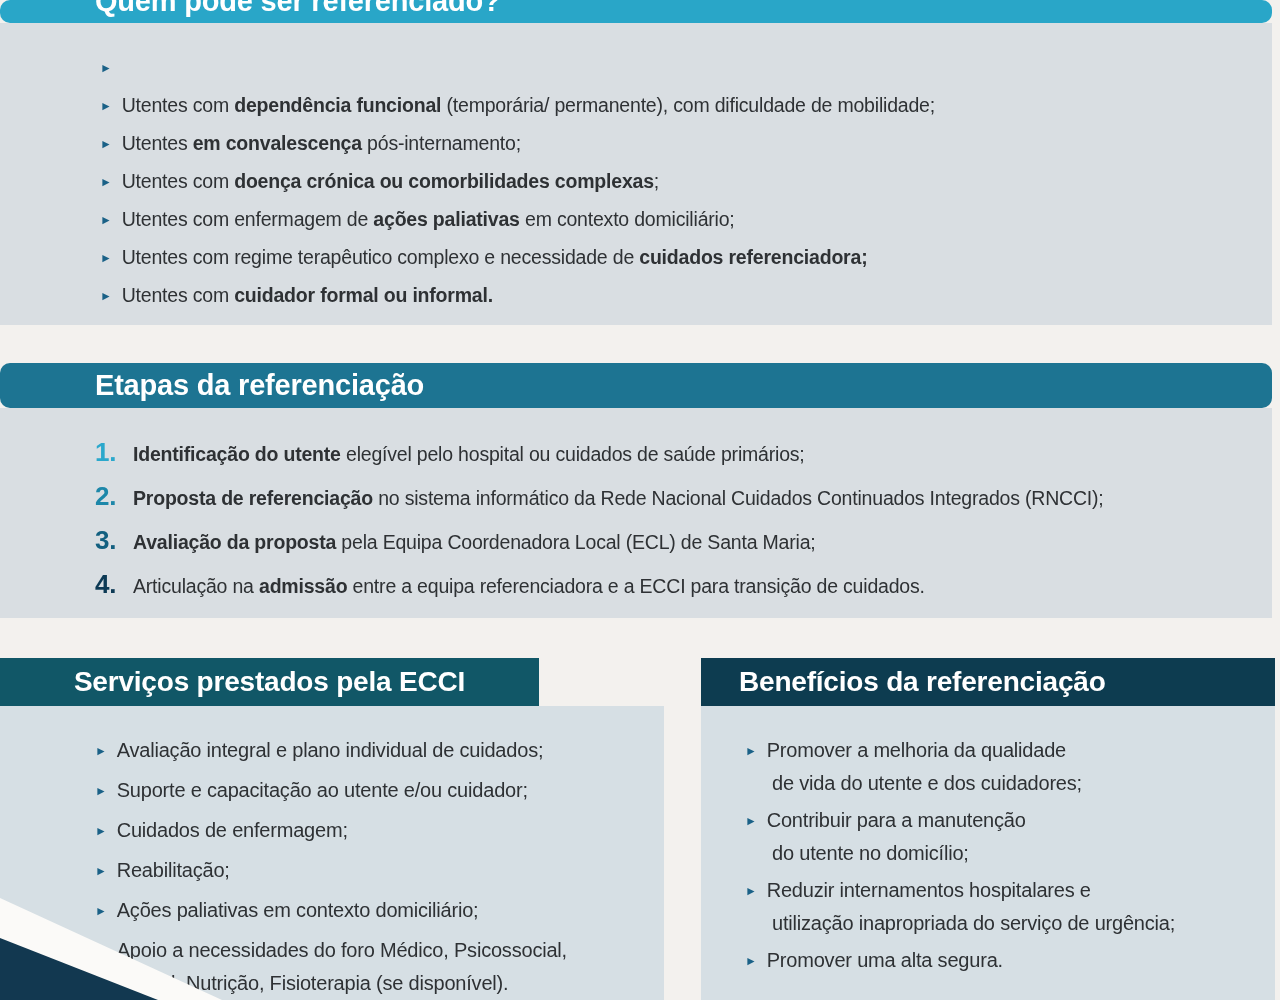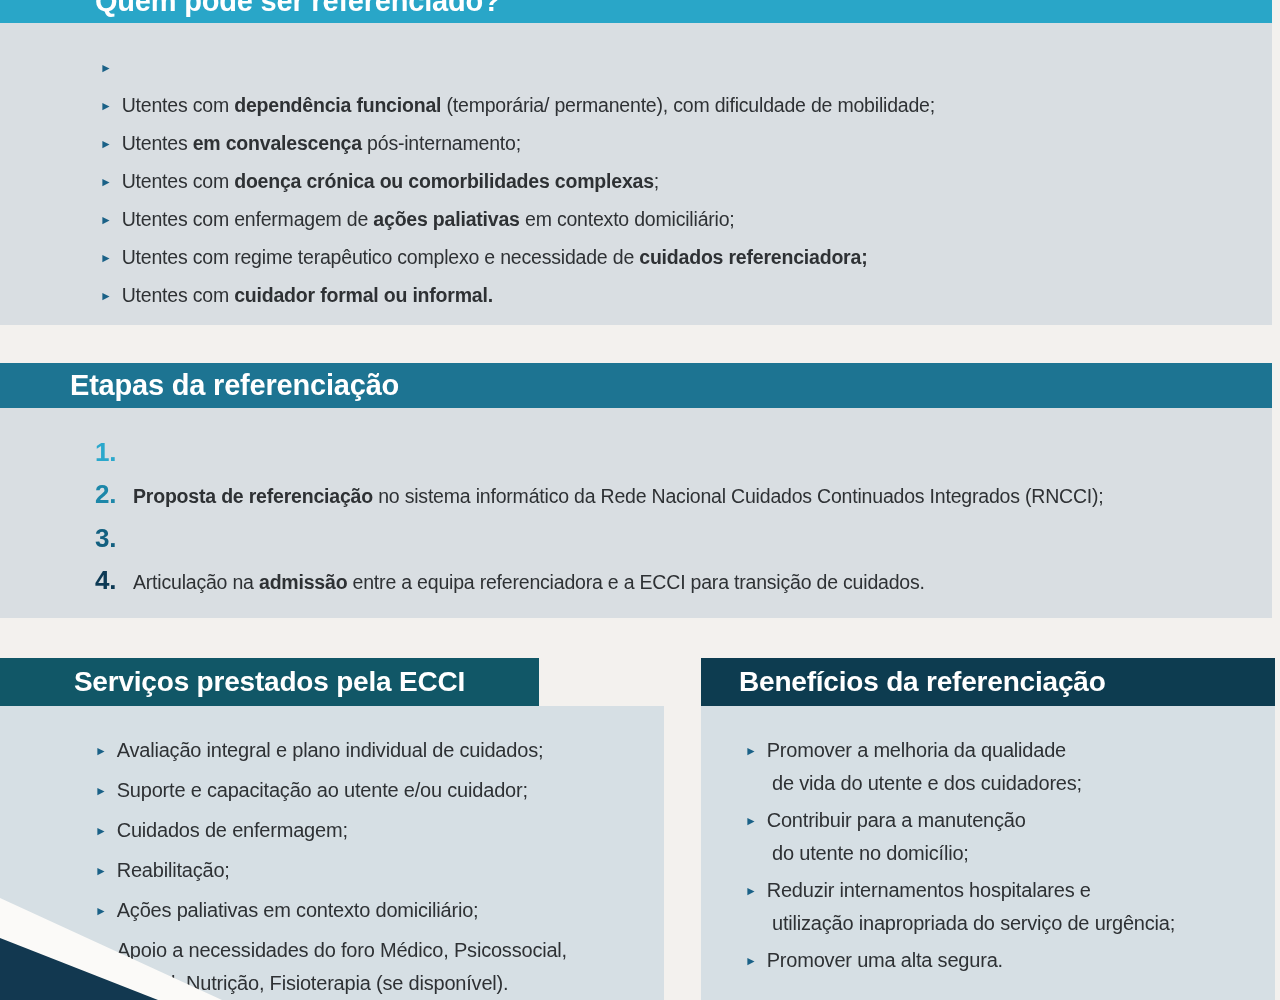--- a/index.html
+++ b/index.html
@@ -5,25 +5,25 @@
   html,body { margin:0; padding:0; }
   body {
     width:1280px; height:1000px;
     background:#f3f1ee;
     font-family:"Liberation Sans", sans-serif;
     position:relative; overflow:hidden;
     color:#2e3134;
   }
 
   
-  .bar      { position:absolute; left:0; width:1272px; overflow:hidden; }
+  .bar      { position:absolute; left:0; width:1272px; overflow:hidden;border-radius:10px; }
   .bar-top  { top:0; height:23px; }
   .bar-top .bar-title { position:absolute; top:-15px; left:95px; }
   .bar-steps{ top:363px; height:45px; }
-  .bar-steps .bar-title { line-height:45px; padding-left:70px; }
+  .bar-steps .bar-title { line-height:45px; padding-left:95px; }
   .bar-title {
     color:#ffffff; font-weight:bold; font-size:29px; letter-spacing:-0.2px;
     white-space:nowrap;
   }
 
   
   .panel { position:absolute; left:0; width:1272px; }
   .panel-who   { top:23px;  height:302px; }
   .panel-steps { top:408px; height:210px; }
 
@@ -112,27 +112,29 @@
   </section>
 
   <section class="bar bar-steps" style="background: rgb(29, 116, 146);">
     <div class="bar-title">Etapas da referenciação</div>
   </section>
 
   <section class="panel panel-steps" style="background: rgb(217, 222, 226);">
     <div class="steps">
         <div class="step">
           <span class="num" style="color: rgb(43, 168, 204);">1.</span>
+          <span class="txt"><b>Identificação do utente</b><span> elegível pelo hospital ou cuidados de saúde primários;</span></span>
         </div>
         <div class="step">
           <span class="num" style="color: rgb(29, 135, 169);">2.</span>
           <span class="txt"><b>Proposta de referenciação</b><span> no sistema informático da Rede Nacional Cuidados Continuados Integrados (RNCCI);</span></span>
         </div>
         <div class="step">
           <span class="num" style="color: rgb(19, 96, 128);">3.</span>
+          <span class="txt"><b>Avaliação da proposta</b><span> pela Equipa Coordenadora Local (ECL) de Santa Maria;</span></span>
         </div>
         <div class="step">
           <span class="num" style="color: rgb(13, 58, 85);">4.</span>
           <span class="txt"><span>Articulação na </span><b>admissão</b><span> entre a equipa referenciadora e a ECCI para transição de cuidados.</span></span>
         </div>
       </div>
   </section>
 
   <section class="hdr hdr-services" style="background: rgb(17, 87, 103);">
     <div class="hdr-title">Serviços prestados pela ECCI</div>

